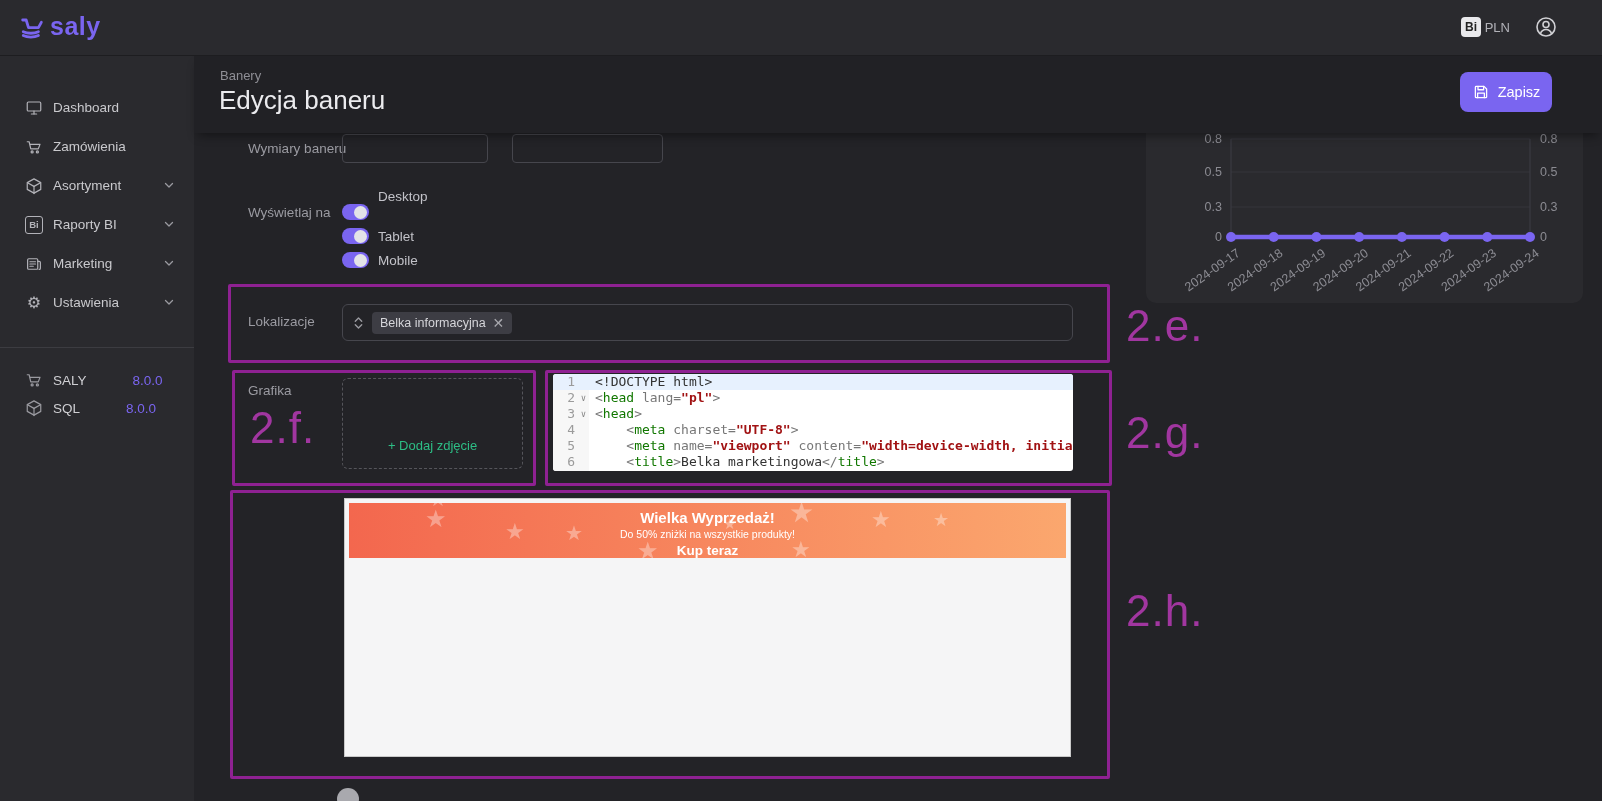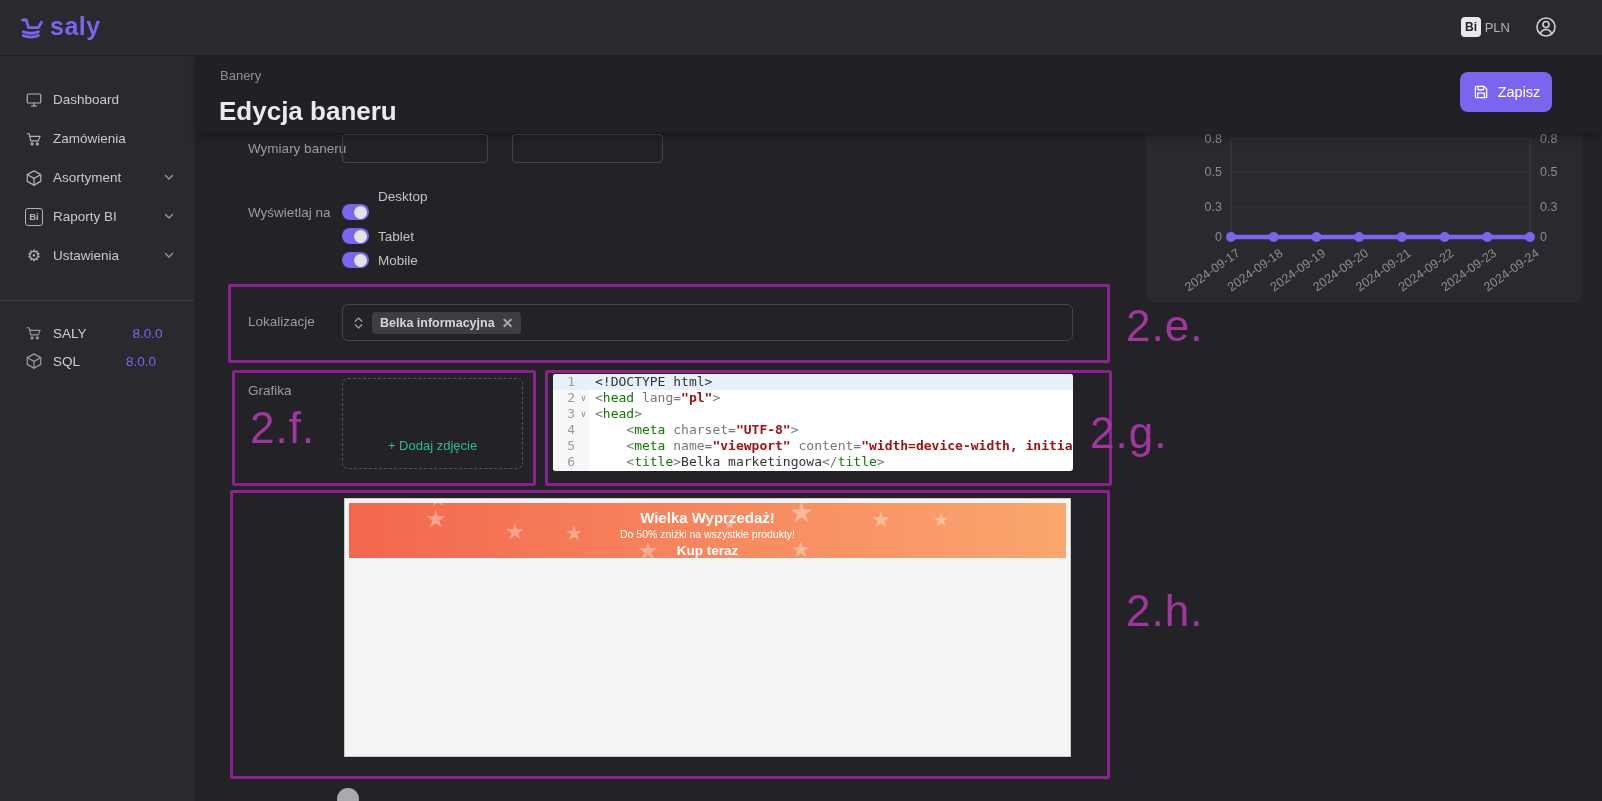--- a/index.html
+++ b/index.html
@@ -14,57 +14,57 @@
   .logo{position:absolute;left:18px;top:12px;display:flex;align-items:center;gap:4px;}
   .logo-text{font-size:25px;font-weight:700;color:var(--accent);letter-spacing:.5px;}
   .bi-badge{position:absolute;right:121px;top:17px;width:20px;height:20px;border-radius:4px;
             background:#e9e9ec;color:#222;font-size:12px;font-weight:700;
             display:flex;align-items:center;justify-content:center;}
   .currency{position:absolute;right:92px;top:20px;font-size:13px;color:#b2b2b8;}
   .avatar{position:absolute;right:44px;top:15px;}
 
   
   .sidebar{position:absolute;left:0;top:55px;width:194px;bottom:0;background:#2a2a2e;z-index:6;}
-  .nav{padding-top:25px;}
+  .nav{padding-top:33px;}
   .nav-item{position:relative;height:39px;display:flex;align-items:center;gap:10px;
             padding-left:25px;cursor:pointer;}
   .nicon{width:18px;display:flex;justify-content:center;}
   .nlabel{font-size:13.5px;color:#c9c9cd;}
   .chev{position:absolute;right:18px;top:12px;}
   .gear-glyph{font-family:"DejaVu Sans",sans-serif;font-size:16px;color:#b2b2b8;line-height:1;}
   .sdivider{height:1px;background:#3c3c41;margin-top:25px;}
   .sfooter{padding-top:18px;}
   .sfoot-row{height:28px;display:flex;align-items:center;gap:10px;padding-left:25px;}
   .sfoot-label{font-size:13.5px;color:#cfcfd3;}
   .sfoot-ver{font-size:13.5px;color:var(--accent);margin-left:36px;}
 
   
   .page-header{position:absolute;left:194px;top:55px;right:0;height:78px;background:#212125;
                z-index:6;box-shadow:0 6px 10px -4px rgba(0,0,0,.45);}
   .breadcrumb{position:absolute;left:26px;top:13px;font-size:13px;color:#8e8e95;}
-  .page-title{position:absolute;left:25px;top:41px;font-size:26px;font-weight:700;color:#ebebee;}
+  .page-title{position:absolute;left:25px;top:30px;font-size:26px;font-weight:400;color:#ebebee;}
   .save-btn{position:absolute;right:50px;top:17px;width:92px;height:40px;border:none;
             border-radius:8px;background:var(--accent);color:#fff;display:flex;align-items:center;
             justify-content:center;gap:8px;font-size:14.5px;font-family:inherit;cursor:pointer;}
 
   
   .content{position:absolute;left:194px;top:133px;right:0;bottom:0;background:#232327;
            overflow:hidden;z-index:1;}
   .flabel{position:absolute;font-size:13.5px;color:#9b9ba2;}
   .tinput{position:absolute;background:transparent;border:1px solid #46464d;border-radius:4px;
           color:#e8e8ea;font-family:inherit;font-size:13px;padding:0 8px;box-sizing:border-box;}
 
   .toggle{position:absolute;width:27px;height:16px;border-radius:8px;background:var(--accent);cursor:pointer;}
   .toggle::after{content:"";position:absolute;right:2px;top:1.5px;width:13px;height:13px;
                  border-radius:50%;background:#e3e3e7;}
   .toggle-label{position:absolute;font-size:13.5px;color:#c2c2c8;}
 
   .loc-field{position:absolute;left:148px;top:171px;width:731px;height:37px;box-sizing:border-box;
              border:1px solid #46464d;border-radius:6px;display:flex;align-items:center;
-             padding:0 10px;gap:8px;cursor:text;font-weight:bold;}
+             padding:0 10px;gap:8px;cursor:text;}
   .tag{display:flex;align-items:center;gap:7px;background:#3d3d44;border-radius:4px;
        padding:4px 8px;font-size:12.5px;color:#d6d6da;}
   .tag-x{color:#a8a8ae;font-size:14px;line-height:1;cursor:pointer;}
 
   .upload-box{position:absolute;left:148px;top:245px;width:181px;height:91px;box-sizing:border-box;
               border:1px dashed #55555b;border-radius:6px;display:flex;align-items:center;
               justify-content:center;cursor:pointer;}
   .upload-label{font-size:13px;color:var(--green);margin-top:44px;}
 
   
@@ -167,20 +167,37 @@
           <svg width="14" height="14" viewBox="0 0 24 24" class="stroke" style="stroke:#9a9aa0;stroke-width:2.2">
               <path d="M6 9.5l6 6 6-6"></path>
             </svg>
         </span>
       </div>
       <div class="nav-item">
         <span class="nicon">
           <span style="width:16px;height:16px;border:1.5px solid #b2b2b8;border-radius:3px;color:#b2b2b8;font-size:9.5px;font-weight:700;display:flex;align-items:center;justify-content:center;">Bi</span>
         </span>
         <span class="nlabel">Raporty BI</span>
+        <span class="chev">
+          <svg width="14" height="14" viewBox="0 0 24 24" class="stroke" style="stroke:#9a9aa0;stroke-width:2.2">
+              <path d="M6 9.5l6 6 6-6"></path>
+            </svg>
+        </span>
+      </div>
+      <div class="nav-item">
+        <span class="nicon">
+          <svg width="18" height="18" viewBox="0 0 24 24" class="stroke">
+              <rect x="3.5" y="5" width="13.5" height="14" rx="1.5"></rect>
+              <path d="M6.5 9h7.5"></path>
+              <path d="M6.5 12h7.5"></path>
+              <path d="M6.5 15h4.5"></path>
+              <path d="M17 8.5h2a1.5 1.5 0 0 1 1.5 1.5v7.5a1.7 1.7 0 0 1-1.7 1.7"></path>
+            </svg>
+        </span>
+        <span class="nlabel">Marketing</span>
         <span class="chev">
           <svg width="14" height="14" viewBox="0 0 24 24" class="stroke" style="stroke:#9a9aa0;stroke-width:2.2">
               <path d="M6 9.5l6 6 6-6"></path>
             </svg>
         </span>
       </div>
       <div class="nav-item">
         <span class="nicon">
             <span class="gear-glyph">⚙</span>
           </span>
@@ -274,21 +291,21 @@
     <div class="code-editor">
       <div>
           <div class="code-line active"><span class="gutter"><span class="lnum">1</span><span class="fold"></span></span><span class="ltext"><span class="tk-plain">&lt;!DOCTYPE html&gt;</span></span></div>
           <div class="code-line"><span class="gutter"><span class="lnum">2</span><span class="fold">∨</span></span><span class="ltext"><span class="tk-brk">&lt;</span><span class="tk-tag">head</span><span class="tk-plain"> </span><span class="tk-attr">lang=</span><span class="tk-str">"pl"</span><span class="tk-brk">&gt;</span></span></div>
           <div class="code-line"><span class="gutter"><span class="lnum">3</span><span class="fold">∨</span></span><span class="ltext"><span class="tk-brk">&lt;</span><span class="tk-tag">head</span><span class="tk-brk">&gt;</span></span></div>
           <div class="code-line"><span class="gutter"><span class="lnum">4</span><span class="fold"></span></span><span class="ltext"><span class="tk-plain">    </span><span class="tk-brk">&lt;</span><span class="tk-tag">meta</span><span class="tk-plain"> </span><span class="tk-attr">charset=</span><span class="tk-str">"UTF-8"</span><span class="tk-brk">&gt;</span></span></div>
           <div class="code-line"><span class="gutter"><span class="lnum">5</span><span class="fold"></span></span><span class="ltext"><span class="tk-plain">    </span><span class="tk-brk">&lt;</span><span class="tk-tag">meta</span><span class="tk-plain"> </span><span class="tk-attr">name=</span><span class="tk-str">"viewport"</span><span class="tk-plain"> </span><span class="tk-attr">content=</span><span class="tk-str">"width=device-width, initial-scale=</span></span></div>
           <div class="code-line"><span class="gutter"><span class="lnum">6</span><span class="fold"></span></span><span class="ltext"><span class="tk-plain">    </span><span class="tk-brk">&lt;</span><span class="tk-tag">title</span><span class="tk-brk">&gt;</span><span class="tk-plain">Belka marketingowa</span><span class="tk-brk">&lt;/</span><span class="tk-tag">title</span><span class="tk-brk">&gt;</span></span></div>
         </div>
     </div>
-    <span class="annot-label" style="left:896px;top:275px">2.g.</span>
+    <span class="annot-label" style="left:932px;top:275px">2.g.</span>
 
     <div class="chart-panel">
       <svg width="437" height="170" viewBox="0 0 437 170">
           <line x1="85" y1="74" x2="384" y2="74" stroke="#35353b" stroke-width="1"></line>
           <line x1="85" y1="39" x2="384" y2="39" stroke="#35353b" stroke-width="1"></line>
           <line x1="85" y1="6" x2="384" y2="6" stroke="#35353b" stroke-width="1"></line>
           <line x1="85" y1="6" x2="85" y2="104" stroke="#3d3d44"></line>
           <line x1="384" y1="6" x2="384" y2="104" stroke="#3d3d44"></line>
           <text x="76" y="108" text-anchor="end" class="ax">0</text>
           <text x="394" y="108" text-anchor="start" class="ax">0</text>

